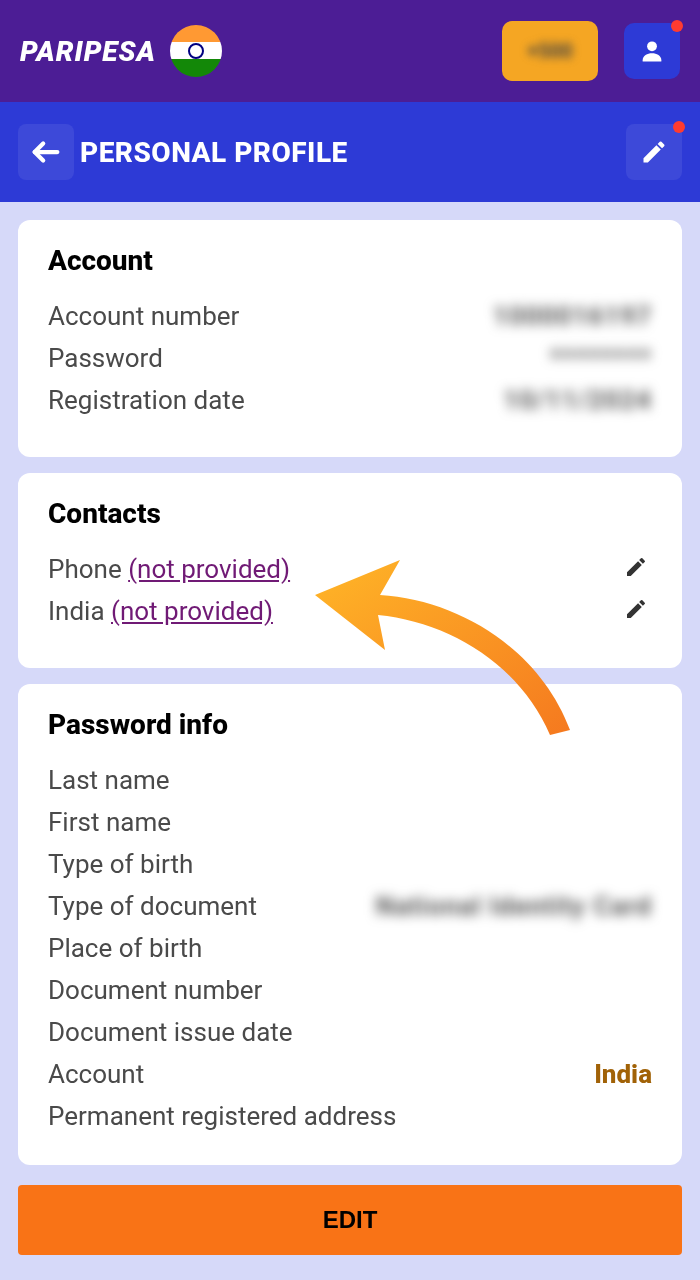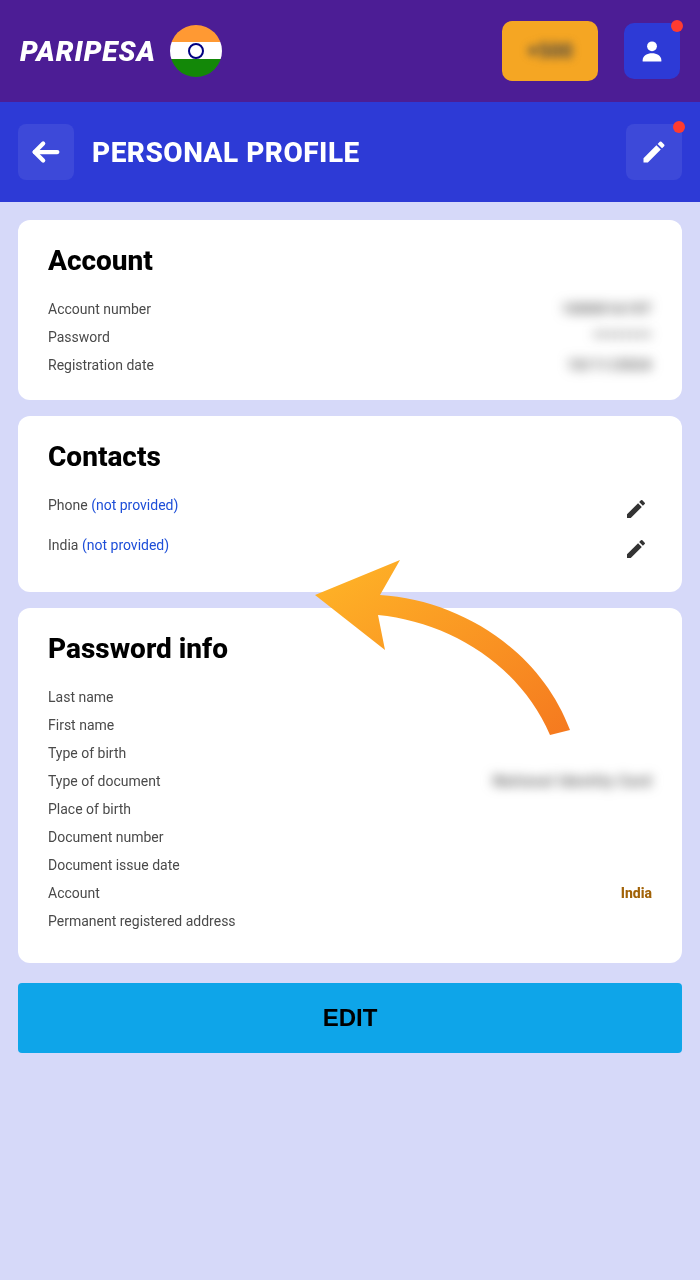--- a/index.html
+++ b/index.html
@@ -57,21 +57,21 @@
   .profile-btn .dot, .edit-head-btn .dot {
     position:absolute; top:-3px; right:-3px;
     width:12px; height:12px; border-radius:50%; background:#ff3b30;
   }
   .sub-bar {
     background: #2d3ad6;
     height: 100px;
     display: flex;
     align-items: center;
     padding: 0 18px;
-    gap: 18px;
+    gap: 6px;
   }
   .back-btn {
     width: 56px; height: 56px;
     background: rgba(255,255,255,0.08);
     border-radius: 8px;
     display:flex; align-items:center; justify-content:center;
   }
   .page-title {
     color: #fff;
     font-weight: 800;
@@ -85,45 +85,45 @@
     display:flex; align-items:center; justify-content:center;
     position: relative;
   }
   .content {
     padding: 18px;
     display: flex; flex-direction: column; gap: 16px;
   }
   .card {
     background: #fff;
     border-radius: 12px;
-    padding: 24px 30px 21px 30px;
+    padding: 24px 30px 36px 30px;
   }
   .card h2 {
     font-size: 28px;
     font-weight: 800;
     color: #000;
     margin-bottom: 18px;
   }
   .row {
     display: flex;
-    align-items: flex-start;
+    align-items: center;
     padding: 6px 0;
-    font-size: 14px;
+    font-size: 26px;
     color: #4a4a4a;
   }
   .row .label { flex: 0 0 auto; }
   .row .val { margin-left: auto; font-weight: 400; color:#333; }
   .row .val.bold { font-weight: 800; color:#a16207; }
   .row .val.blur { filter: blur(6px); color:#555; font-weight:700; letter-spacing:1px; }
-  .not-provided { color: #1d4ed8; }
+  .not-provided { color: #701a75; text-decoration: underline; }
   .pencil {
     width: 28px; height: 28px; margin-left: 12px;
   }
   .edit-btn {
-    background: #0ea5e9;
+    background: #f97316;
     border: none;
     height: 70px;
     border-radius: 4px;
     font-size: 24px;
     font-weight: 800;
     color: #000;
     width: calc(100% - 36px);
     margin: 2px 18px 0 18px;
     display:flex; align-items:center; justify-content:center;
   }

